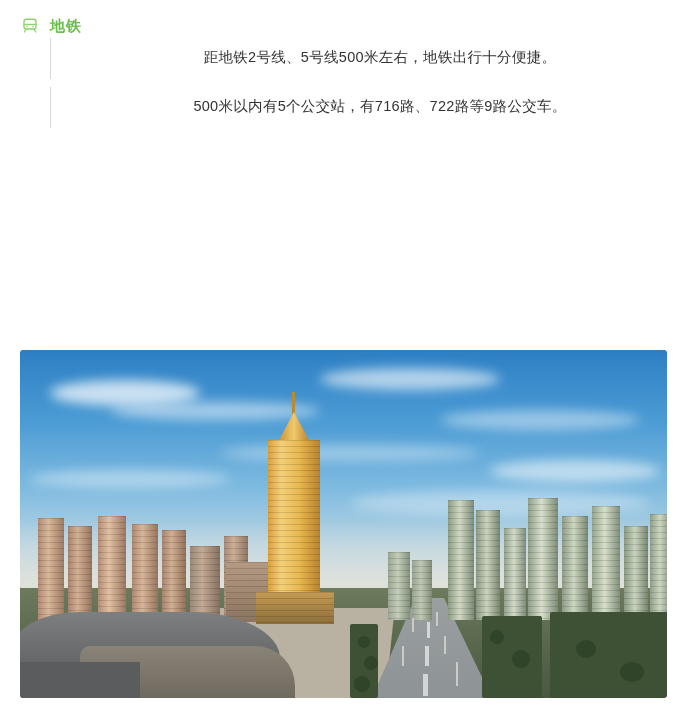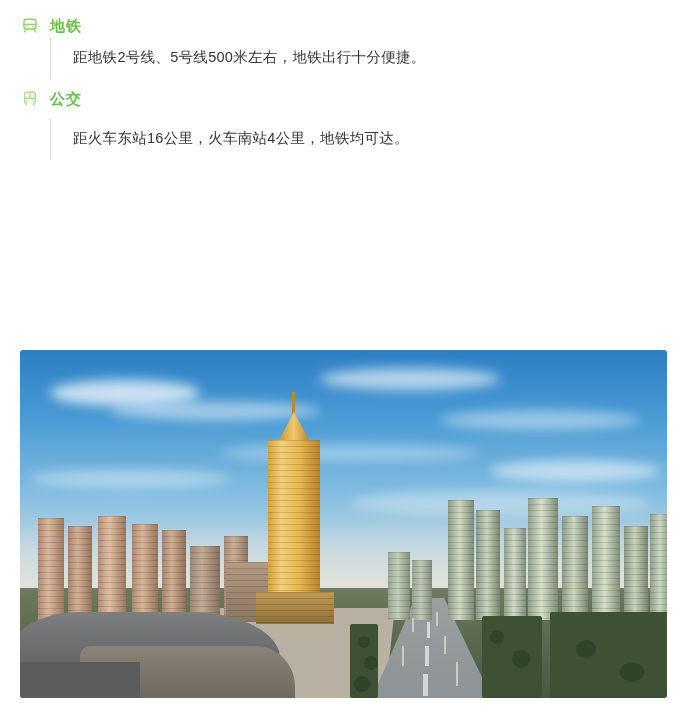--- a/index.html
+++ b/index.html
@@ -11,20 +11,21 @@
     width: 687px;
     height: 718px;
     font-family: "Liberation Sans", "DejaVu Sans", sans-serif;
     color: #333333;
     overflow: hidden;
   }
   .page {
     position: relative;
     width: 687px;
     height: 718px;
+    text-align: center;
   }
   .transport-list {
     padding: 14px 0 0 0;
   }
   .transport-item {
     position: relative;
     padding-left: 22px;
     margin-bottom: 8px;
   }
   .item-head {
@@ -210,40 +211,26 @@
           </svg>
         </span>
         <span class="item-title">地铁</span>
       </div>
       <div class="item-body">
         <div class="item-desc">距地铁2号线、5号线500米左右，地铁出行十分便捷。</div>
       </div>
     </div>
 
     <div class="transport-item">
-      <div class="item-head">
-        <span class="item-icon">
-          <svg width="18" height="18" viewBox="0 0 24 24" fill="none" stroke="#a6dd8a" stroke-width="1.8" stroke-linecap="round" stroke-linejoin="round">
-            <path d="M5 17V6a3 3 0 0 1 3-3h8a3 3 0 0 1 3 3v11"></path>
-            <line x1="5" y1="11" x2="19" y2="11"></line>
-            <line x1="12" y1="3" x2="12" y2="11"></line>
-            <circle cx="8" cy="14.5" r="1" fill="#a6dd8a" stroke="none"></circle>
-            <circle cx="16" cy="14.5" r="1" fill="#a6dd8a" stroke="none"></circle>
-            <line x1="7" y1="17" x2="7" y2="20"></line>
-            <line x1="17" y1="17" x2="17" y2="20"></line>
-          </svg>
-        </span>
-        <span class="item-title">公交</span>
+      <div class="item-body">
+        <div class="item-desc">500米以内有5个公交站，有716路、722路等9路公交车。</div>
       </div>
     </div>
 
     <div class="transport-item">
-      <div class="item-body">
-        <div class="item-desc">距火车东站16公里，火车南站4公里，地铁均可达。</div>
-      </div>
     </div>
 
     <div class="transport-item">
     </div>
 
   </div>
 
   <div class="photo-wrap">
     <div class="photo">
       <div class="sky"></div>

